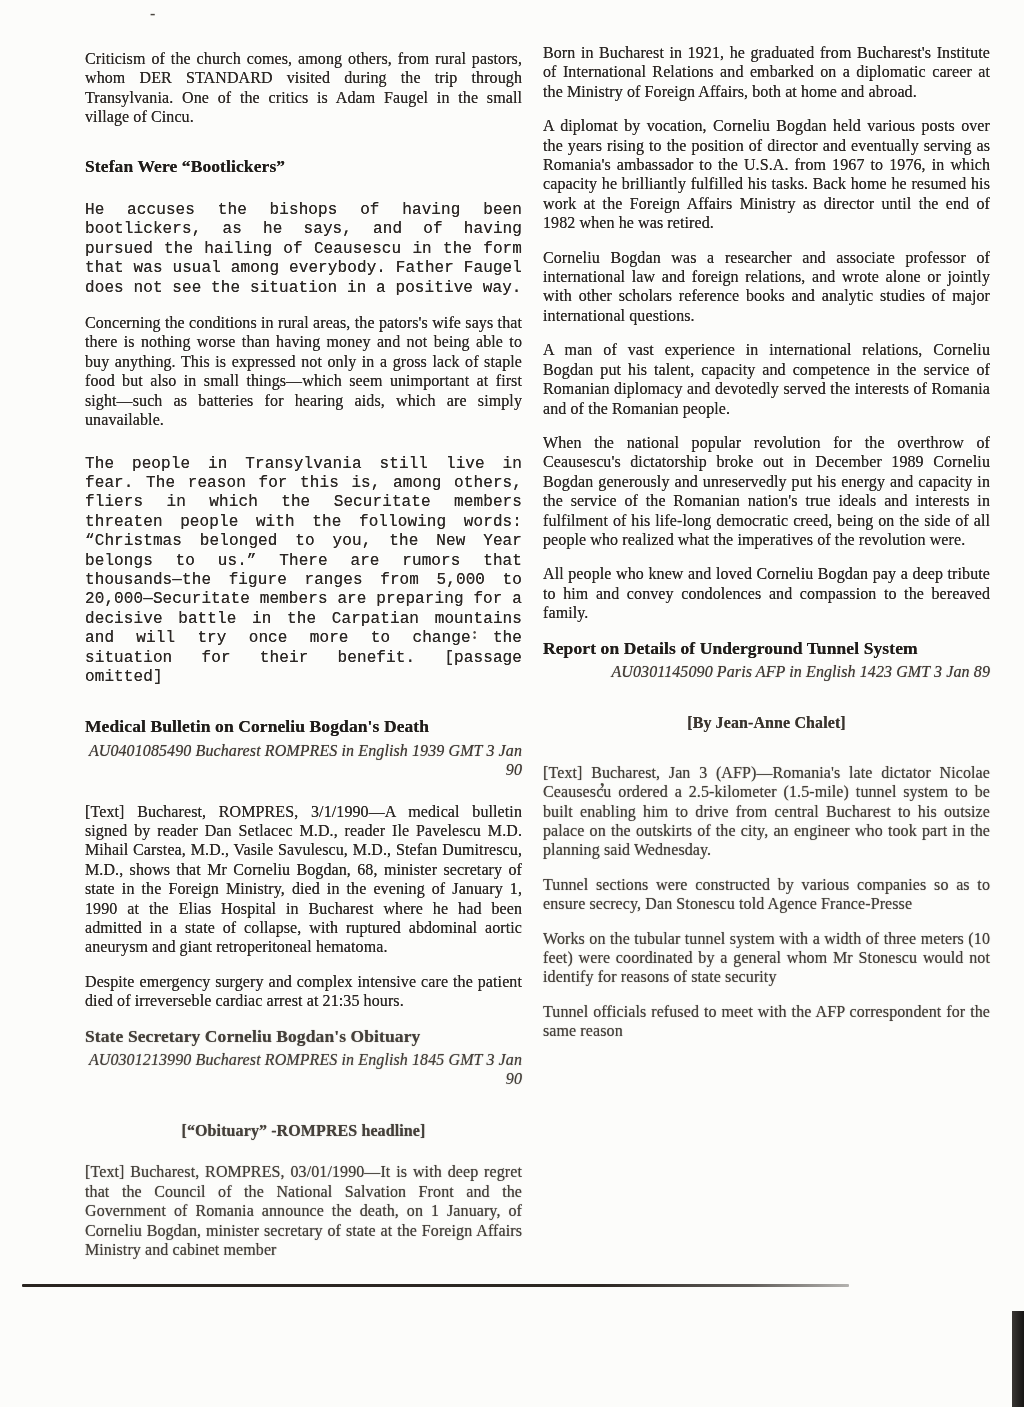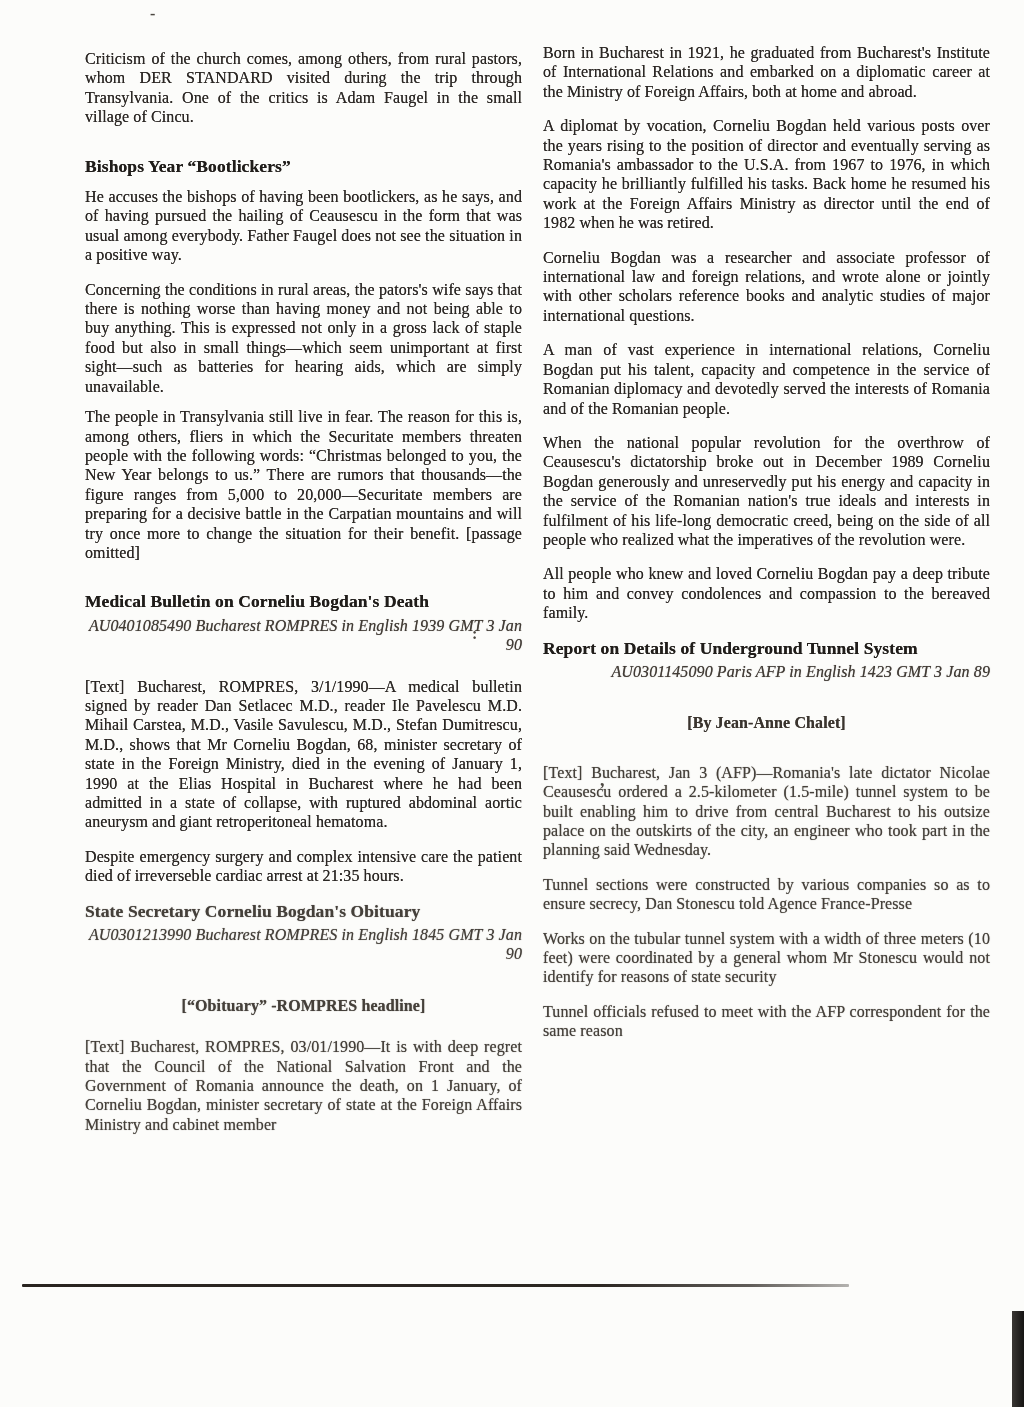--- a/index.html
+++ b/index.html
@@ -55,21 +55,21 @@
 
   .label {
     margin: 32px 0 0 0;
     text-align: center;
     font-weight: 700;
     color: #3a342e;
     text-shadow: 0 0 0.6px rgba(58, 52, 46, 0.8);
     font-family: Liberation Serif, serif;
   }
 
-  .gap-sm { margin-top: 11px; }
+  .gap-sm { margin-top: 25px; font-family: Liberation Mono, monospace; }
   .gap-md { margin-top: 22px; }
   .gap-lg { margin-top: 30px; }
 
   .faded {
     color: #45403a;
     text-shadow: 0 0 0.9px rgba(69, 64, 58, 0.75);
     filter: blur(0.1px);
   }
 
   .artifact {
@@ -105,21 +105,21 @@
 </style>
 </head>
 <body>
 
 <div class="page">
 
   <span class="artifact top-dash">-</span>
 
   <div class="col col-left">
     <p class="para first">Criticism of the church comes, among others, from rural pastors, whom DER STANDARD visited during the trip through Transylvania. One of the critics is Adam Faugel in the small village of Cincu.</p>
-    <h3 class="heading">Bishops Year “Bootlickers”</h3>
+    <h3 class="heading">Stefan Were “Bootlickers”</h3>
     <p class="para gap-sm">He accuses the bishops of having been bootlickers, as he says, and of having pursued the hailing of Ceausescu in the form that was usual among everybody. Father Faugel does not see the situation in a positive way.</p>
     <p class="para">Concerning the conditions in rural areas, the pators's wife says that there is nothing worse than having money and not being able to buy anything. This is expressed not only in a gross lack of staple food but also in small things—which seem unimportant at first sight—such as batteries for hearing aids, which are simply unavailable.</p>
     <p class="para gap-sm">The people in Transylvania still live in fear. The reason for this is, among others, fliers in which the Securitate members threaten people with the following words: “Christmas belonged to you, the New Year belongs to us.” There are rumors that thousands—the figure ranges from 5,000 to 20,000—Securitate members are preparing for a decisive battle in the Carpatian mountains and will try once more to change the situation for their benefit. [passage omitted]</p>
     <h3 class="heading">Medical Bulletin on Corneliu Bogdan's Death</h3>
     <p class="cite">AU0401085490 Bucharest ROMPRES in English 1939 GMT 3 Jan 90</p>
     <p class="para gap-md">[Text] Bucharest, ROMPRES, 3/1/1990—A medical bulletin signed by reader Dan Setlacec M.D., reader Ile Pavelescu M.D. Mihail Carstea, M.D., Vasile Savulescu, M.D., Stefan Dumitrescu, M.D., shows that Mr Corneliu Bogdan, 68, minister secretary of state in the Foreign Ministry, died in the evening of January 1, 1990 at the Elias Hospital in Bucharest where he had been admitted in a state of collapse, with ruptured abdominal aortic aneurysm and giant retroperitoneal hematoma.</p>
     <p class="para">Despite emergency surgery and complex intensive care the patient died of irreverseble cardiac arrest at 21:35 hours.</p>
     <h3 class="heading tall faded">State Secretary Corneliu Bogdan's Obituary</h3>
     <p class="cite faded">AU0301213990 Bucharest ROMPRES in English 1845 GMT 3 Jan 90</p>
     <p class="label faded">[“Obituary” -ROMPRES headline]</p>

